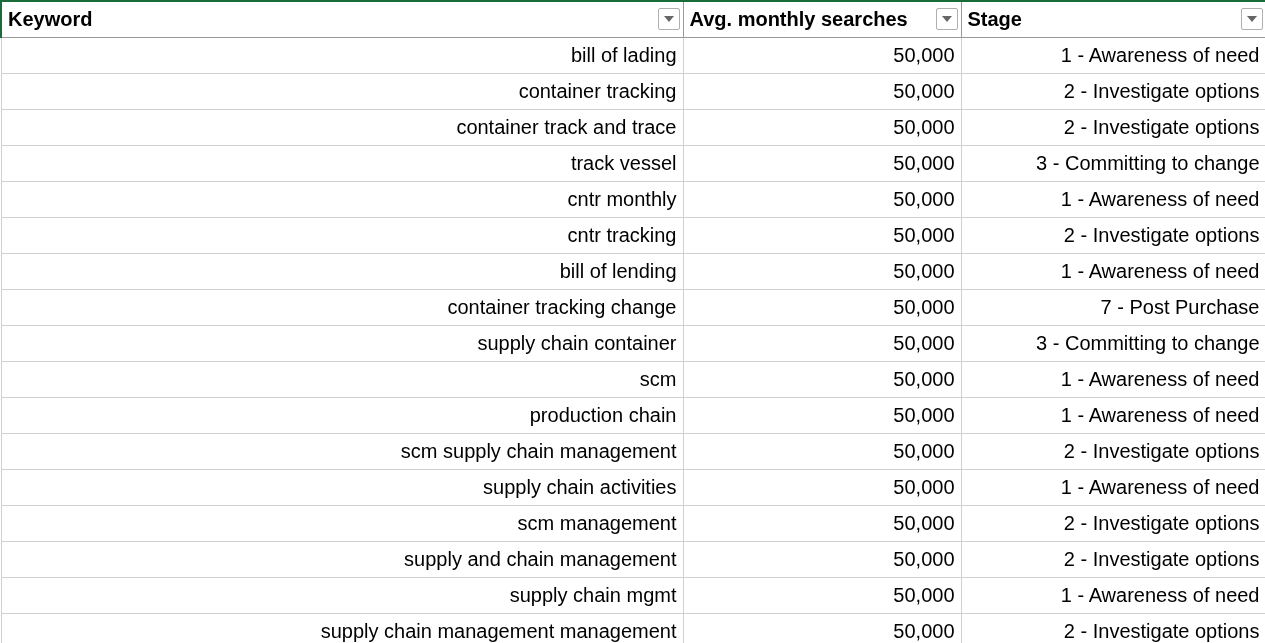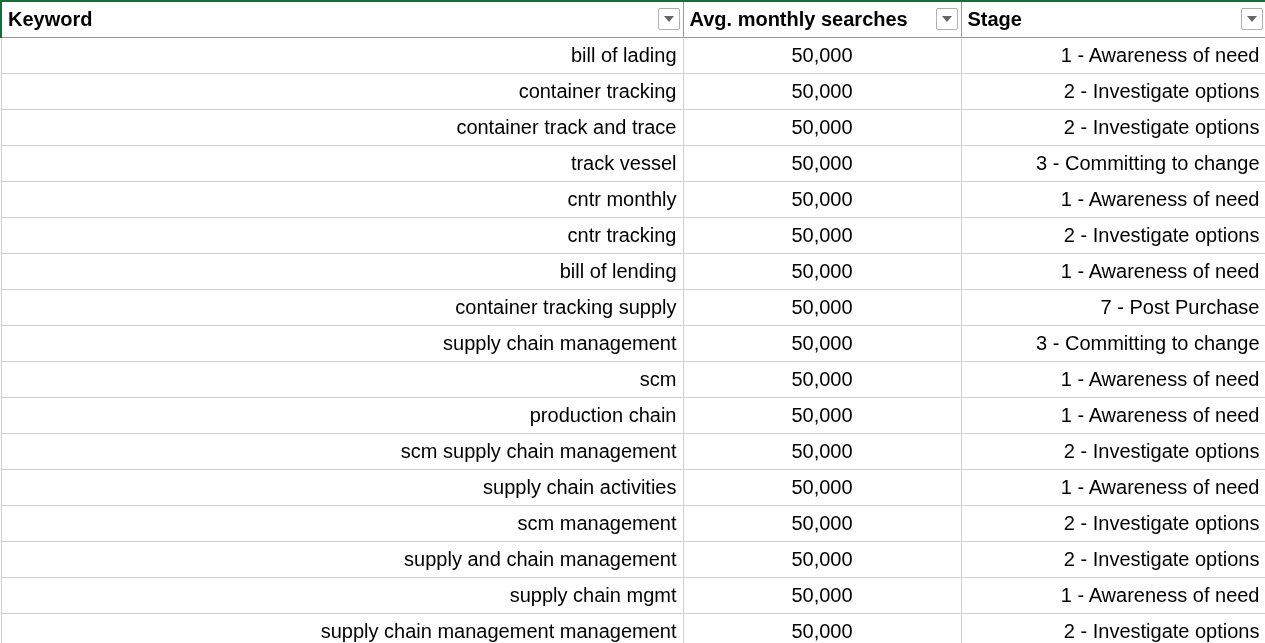--- a/index.html
+++ b/index.html
@@ -62,21 +62,21 @@
     .col-keyword {
       width: 682px;
     }
     .col-searches {
       width: 278px;
     }
     .col-stage {
       width: 305px;
     }
     td.num {
-      text-align: center;
+      text-align: right;
     }
     td.text {
       text-align: right;
     }
   </style>
 </head>
 <body>
 
 <table>
   <colgroup>
@@ -142,26 +142,26 @@
         <td class="text">cntr tracking</td>
         <td class="num">50,000</td>
         <td class="text">2 - Investigate options</td>
       </tr>
       <tr>
         <td class="text">bill of lending</td>
         <td class="num">50,000</td>
         <td class="text">1 - Awareness of need</td>
       </tr>
       <tr>
-        <td class="text">container tracking supply</td>
+        <td class="text">container tracking change</td>
         <td class="num">50,000</td>
         <td class="text">7 - Post Purchase</td>
       </tr>
       <tr>
-        <td class="text">supply chain management</td>
+        <td class="text">supply chain container</td>
         <td class="num">50,000</td>
         <td class="text">3 - Committing to change</td>
       </tr>
       <tr>
         <td class="text">scm</td>
         <td class="num">50,000</td>
         <td class="text">1 - Awareness of need</td>
       </tr>
       <tr>
         <td class="text">production chain</td>

